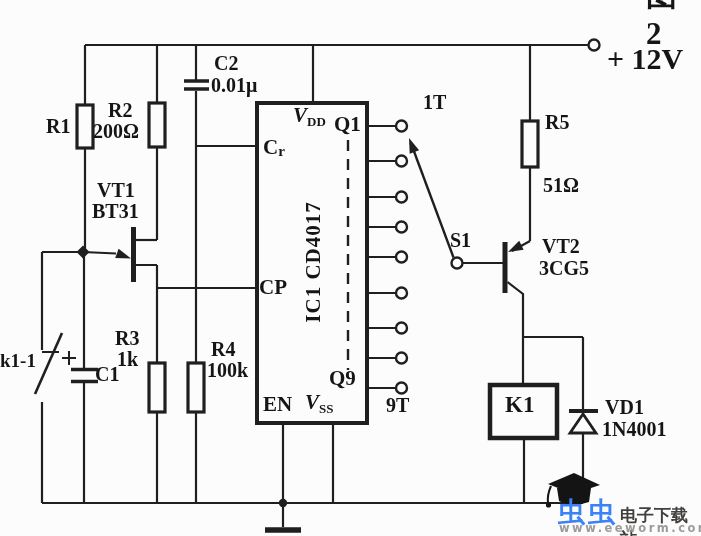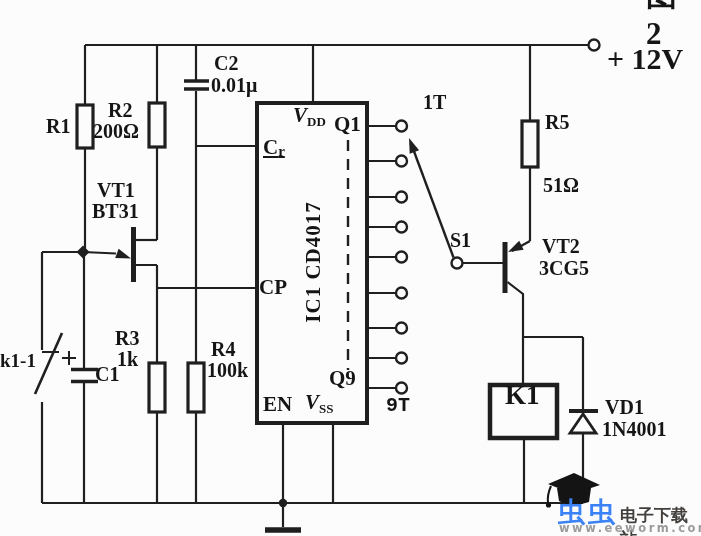--- a/index.html
+++ b/index.html
@@ -168,32 +168,32 @@
   <div class="lbl" style="left:87px;top:364px;padding-left:8px;">C1</div>
   <div class="lbl" style="left:115px;top:328px;">R3</div>
   <div class="lbl" style="left:117px;top:349px;">1k</div>
   <div class="lbl" style="left:211px;top:339px;">R4</div>
   <div class="lbl" style="left:207px;top:360px;">100k</div>
   <div class="lbl" style="left:545px;top:112px;">R5</div>
   <div class="lbl" style="left:543px;top:134px;margin-top:41px;">51Ω</div>
   <div class="lbl" style="left:450px;top:230px;">S1</div>
   <div class="lbl" style="left:542px;top:236px;">VT2</div>
   <div class="lbl" style="left:539px;top:258px;">3CG5</div>
-  <div class="lbl" style="left:505px;top:381px;font-size:27px;">K1</div>
+  <div class="lbl" style="left:505px;top:393px;font-size:23px;">K1</div>
   <div class="lbl" style="left:605px;top:397px;">VD1</div>
   <div class="lbl" style="left:602px;top:419px;">1N4001</div>
 
   <div class="lbl" style="left:607px;top:31px;font-size:30px;margin-top:12px;">+ 12V</div>
 
   <div class="lbl" style="left:384px;top:92px;margin-left:39px;">1T</div>
-  <div class="lbl" style="left:386px;top:395px;font-family:Liberation Mono, monospace;">9T</div>
+  <div class="lbl" style="left:386px;top:395px;">9T</div>
 
   <div class="lbl" style="left:293px;top:104px;font-size:21px;"><span class="ital">V</span><span class="sub">DD</span></div>
   <div class="lbl" style="left:334px;top:113px;font-size:21px;">Q1</div>
-  <div class="lbl" style="left:263px;top:136px;font-size:21px;text-decoration:underline;"><span>C</span><span class="subr">r</span></div>
+  <div class="lbl" style="left:263px;top:136px;font-size:21px;"><span>C</span><span class="subr">r</span></div>
   <div class="lbl" style="left:259px;top:276px;font-size:21px;">CP</div>
   <div class="lbl" style="left:329px;top:367px;font-size:21px;">Q9</div>
   <div class="lbl" style="left:263px;top:393px;font-size:21px;">EN</div>
   <div class="lbl" style="left:305px;top:391px;font-size:21px;"><span class="ital">V</span><span class="sub">SS</span></div>
   <div class="ic-vertical">IC1 CD4017</div>
 
   <div class="caption-frag">图 2</div>
 
   <div class="wm-logo" style="color: #3b82f6;">虫虫</div>
   <div class="wm-site">电子下载站</div>

